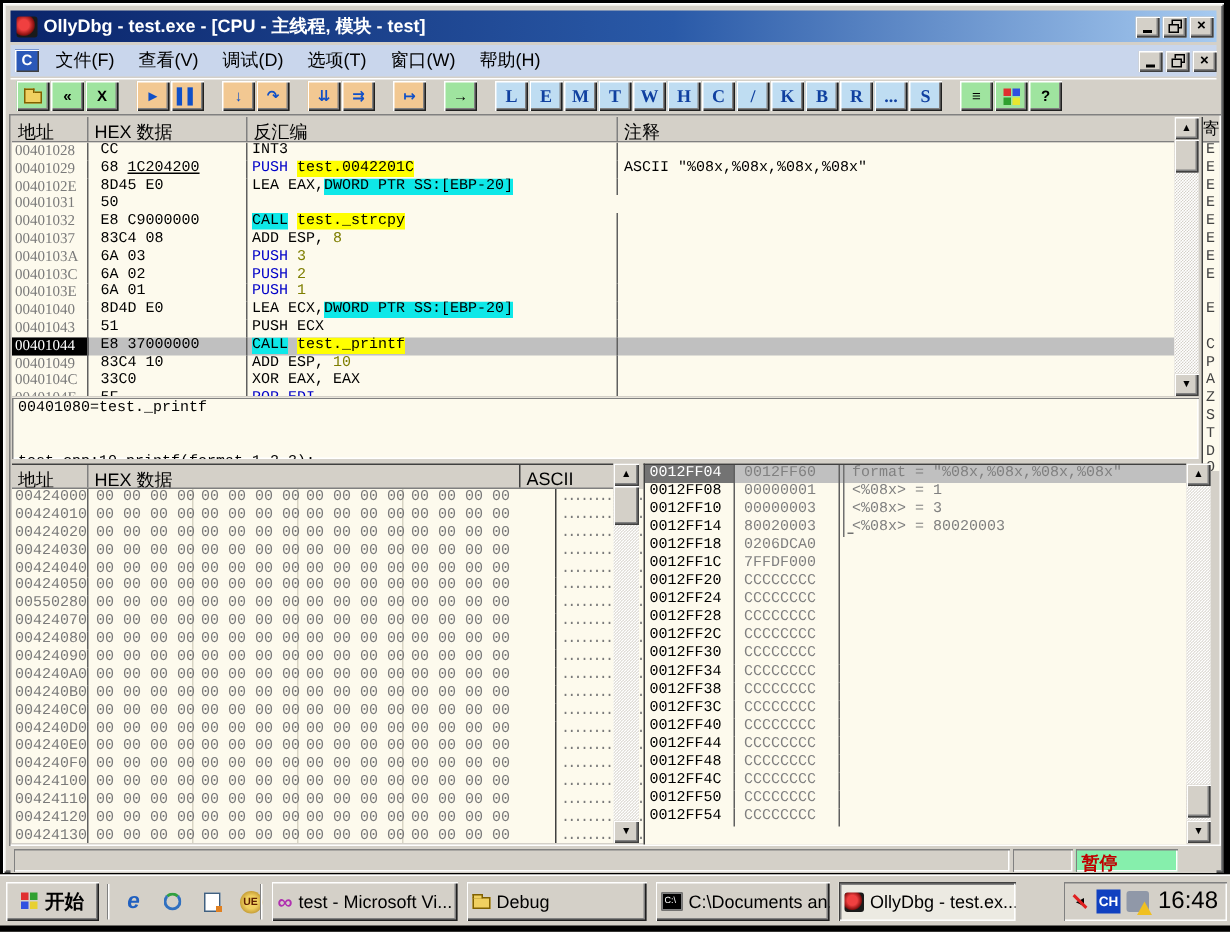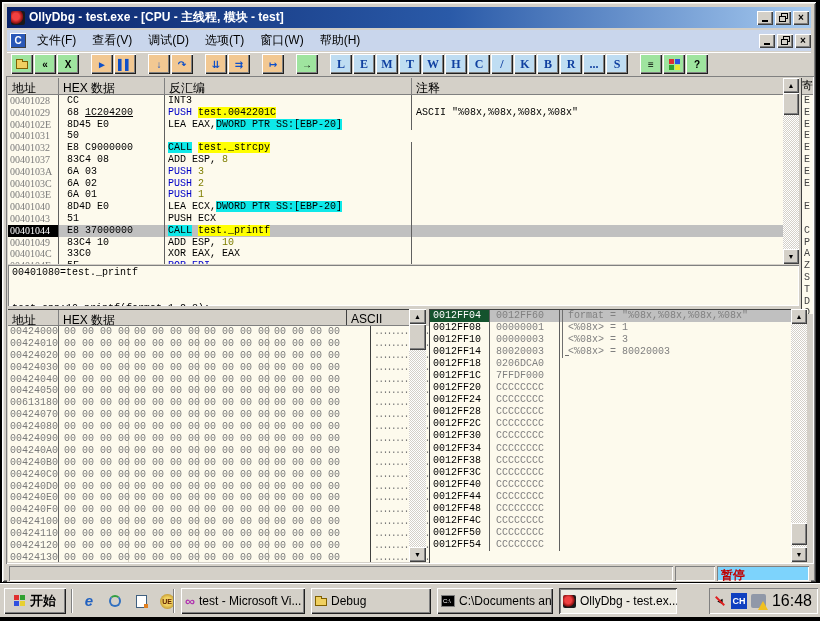--- a/index.html
+++ b/index.html
@@ -95,42 +95,42 @@
   .xrow .grp.last{border-right:none;width:66px;}
   .xrow .ascii{width:62px;border-left:1px solid #404040;color:#7A7A7A;letter-spacing:-1.8px;padding-left:3px;overflow:hidden;flex-shrink:0;margin-left:auto;}
 
   
   #stack{position:absolute;left:427px;top:307px;width:362px;height:254px;overflow:hidden;border-top:1px solid #404040;border-left:1px solid #404040;}
   .srow{display:flex;height:12.05px;line-height:12.05px;white-space:nowrap;}
   .srow .addr{width:60px;padding-left:3px;color:#000;border-right:1px solid #606060;flex-shrink:0;}
   .srow .val{width:70px;padding-left:6px;color:#808080;border-right:1px solid #606060;flex-shrink:0;}
   .srow .cmt{flex:1;padding-left:2px;color:#808080;position:relative;overflow:hidden;}
   .srow.hl{background:#C0C0C0;}
-  .srow .addr.seladdr{background:#14532d;color:#fff;}
+  .srow .addr.seladdr{background:#737373;color:#fff;}
   .arg{display:inline-block;border-left:1px solid #707070;padding-left:5px;height:100%;}
   .arg-last{position:relative;}
   .arg-last .argfoot{position:absolute;left:2px;bottom:2px;width:4px;height:1px;background:#707070;}
 
   
   .sb{position:absolute;display:flex;flex-direction:column;background:#fff;}
   .sb-btn{width:100%;height:15px;background:#D4D0C8;display:flex;align-items:center;justify-content:center;
           font-size:7px;color:#000;box-shadow:inset 1px 1px 0 #fff, inset -1px -1px 0 #404040, inset -2px -2px 0 #808080;flex-shrink:0;}
   .sb-track{flex:1;position:relative;
      background-image:linear-gradient(45deg,#D4D0C8 25%,transparent 25%,transparent 75%,#D4D0C8 75%),
                       linear-gradient(45deg,#D4D0C8 25%,transparent 25%,transparent 75%,#D4D0C8 75%);
      background-size:2px 2px;background-position:0 0,1px 1px;}
   .sb-thumb{position:absolute;left:0;width:100%;background:#D4D0C8;
             box-shadow:inset 1px 1px 0 #fff, inset -1px -1px 0 #404040, inset -2px -2px 0 #808080;}
 
   
   #statusbar{position:absolute;left:5px;top:563px;width:804px;height:17px;background:#D4D0C8;display:flex;align-items:center;}
   .seg{height:15px;box-shadow:inset 1px 1px 0 #808080, inset -1px -1px 0 #fff;margin-left:2px;}
   .seg1{width:664px;}
   .seg2{width:40px;}
-  .seg3{width:92px;background:#7dd3fc;color:#C00000;font-weight:bold;padding:1px 0 0 4px;}
+  .seg3{width:68px;background:#86efac;color:#C00000;font-weight:bold;padding:1px 0 0 4px;}
 
   
   #taskbar{position:absolute;left:0;top:583px;width:820px;height:34px;background:#D4D0C8;border-top:1px solid #fff;}
   #startbtn{position:absolute;left:4px;top:4px;width:62px;height:26px;display:flex;align-items:center;justify-content:center;
             font-weight:bold;font-size:13px;background:#D4D0C8;
             box-shadow:inset 1px 1px 0 #fff, inset -1px -1px 0 #202020, inset -2px -2px 0 #808080;}
   .winlogo{position:relative;width:12px;height:12px;margin-right:4px;}
   .winlogo::before{content:"";position:absolute;left:0;top:0;width:5px;height:5px;background:#E03030;
        box-shadow:6px 0 0 #30A030,0 6px 0 #3050E0,6px 6px 0 #E8D030;}
   .tb-sep{position:absolute;top:5px;width:2px;height:24px;box-shadow:inset 1px 0 0 #808080, inset -1px 0 0 #fff;}
@@ -468,21 +468,21 @@
         </div>
         <div class="xrow">
           <span class="addr">00424050</span>
           <span class="grp">00 00 00 00</span>
           <span class="grp">00 00 00 00</span>
           <span class="grp">00 00 00 00</span>
           <span class="grp last">00 00 00 00</span>
           <span class="ascii">................</span>
         </div>
         <div class="xrow">
-          <span class="addr">00613180</span>
+          <span class="addr">00550280</span>
           <span class="grp">00 00 00 00</span>
           <span class="grp">00 00 00 00</span>
           <span class="grp">00 00 00 00</span>
           <span class="grp last">00 00 00 00</span>
           <span class="ascii">................</span>
         </div>
         <div class="xrow">
           <span class="addr">00424070</span>
           <span class="grp">00 00 00 00</span>
           <span class="grp">00 00 00 00</span>

